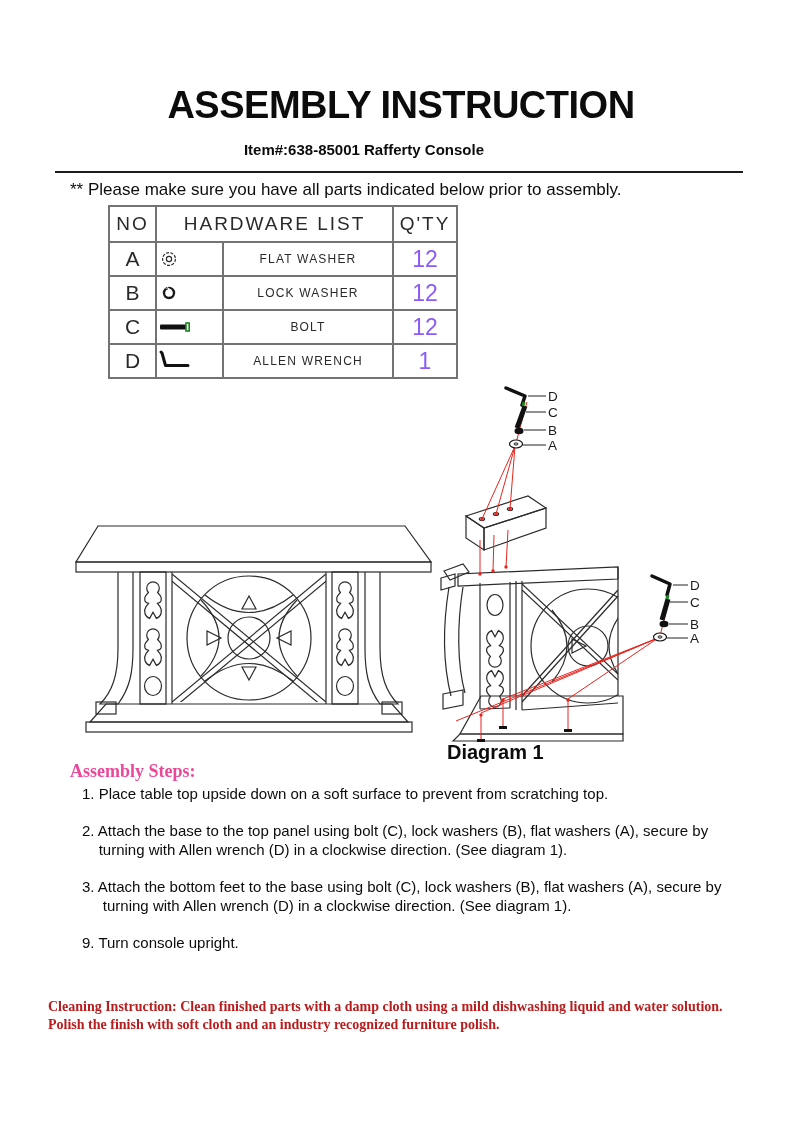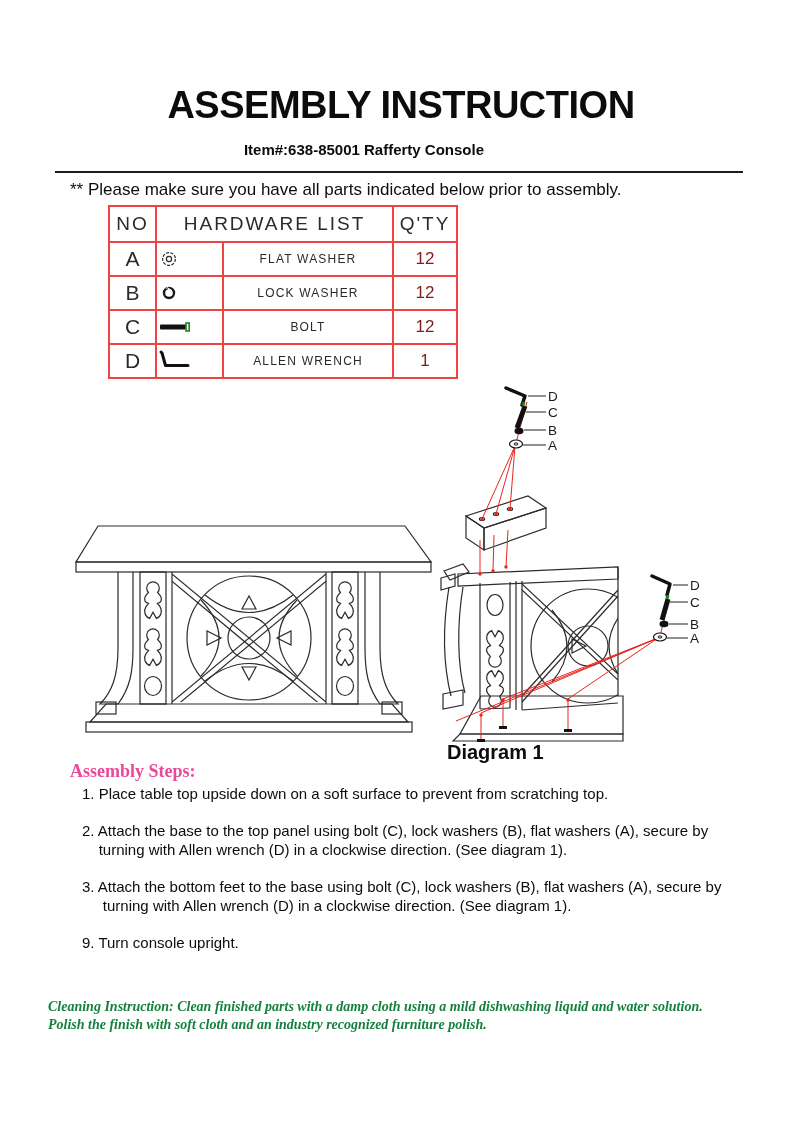--- a/index.html
+++ b/index.html
@@ -17,44 +17,44 @@
     top:141px;left:0;width:728px;text-align:center;
     font-size:15px;font-weight:bold;color:#0c0c0c;
   }
   .rule{top:171px;left:55px;width:688px;height:0;border-top:2px solid #1c1c1c;}
   .note{top:180px;left:70px;width:700px;font-size:17px;color:#0c0c0c;}
 
   table.hw{
     position:absolute;top:205px;left:108px;border-collapse:collapse;
     table-layout:fixed;width:348px;color:#1d1d1d;
   }
-  table.hw td,table.hw th{border:2px solid #ef4444;padding:0;text-align:center;vertical-align:middle;}
+  table.hw td,table.hw th{border:2px solid #737373;padding:0;text-align:center;vertical-align:middle;}
   table.hw th{font-weight:400;}
   .hw-head{height:36px;font-size:19px;letter-spacing:2px;color:#2a2a2a;}
   .hw-row{height:34px;}
   .hw-no{font-size:21px;color:#2a2a2a;}
   .hw-name{font-size:12px;letter-spacing:1.2px;color:#2a2a2a;}
-  .hw-qty{font-size:17px;color:#7f1d1d;margin-top:12px;}
+  .hw-qty{font-size:23px;color:#8b5cf6;margin-top:12px;}
   .col-no{width:47px;} .col-ic{width:67px;} .col-nm{width:170px;} .col-q{width:64px;}
 
   .svg-left{top:510px;left:60px;}
   .svg-right{top:378px;left:436px;}
   .diagram-caption{top:741px;left:447px;font-size:20px;font-weight:bold;color:#0c0c0c;}
 
   .steps-heading{
     top:761px;left:70px;font-family:"Liberation Serif",serif;
     font-size:18px;font-weight:bold;color:#ec4899;
   }
   .steps{top:784px;left:70px;width:716px;font-size:15px;line-height:19px;color:#0c0c0c;margin-left:12px;}
   .step{white-space:pre-wrap;margin:0 0 18px 0;}
 
   .cleaning{
     top:998px;left:48px;width:712px;
-    font-family:"Liberation Serif",serif;font-style:italic;font-weight:bold;
-    font-size:14px;line-height:18px;white-space:pre-line;color:#15803d;
+    font-family:"Liberation Serif",serif;font-weight:bold;
+    font-size:14px;line-height:18px;white-space:pre-line;color:#b91c1c;
   }
   svg{display:block;}
   .ln{stroke:#2b2b2b;stroke-width:1.2;fill:none;}
   .red{stroke:#e8251f;stroke-width:1;fill:none;}
   .rdot{fill:#e8251f;stroke:none;}
   .blk{fill:#111;stroke:none;}
   .callout{font-size:13.5px;fill:#1a1a1a;}
 </style>
 </head>
 <body>

